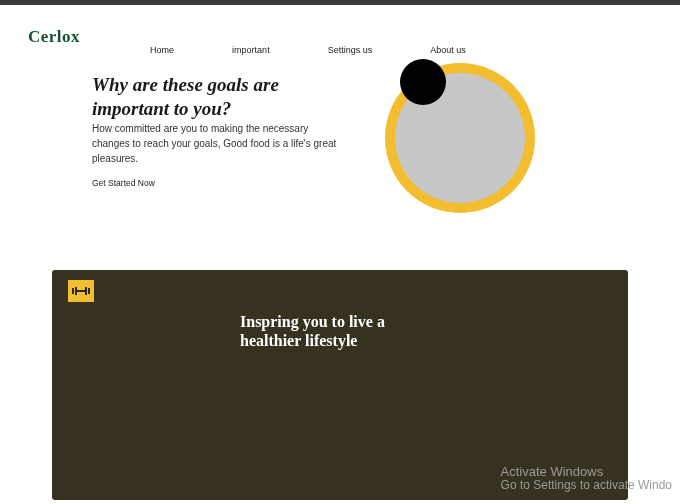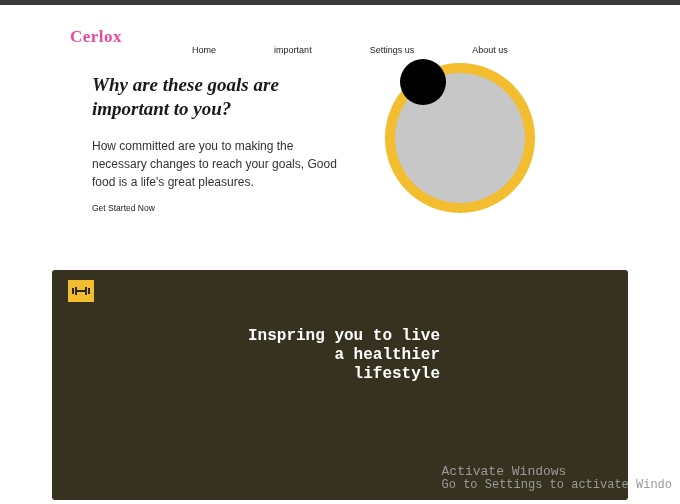--- a/index.html
+++ b/index.html
@@ -5,24 +5,24 @@
   * { box-sizing: border-box; margin: 0; padding: 0; }
   html, body { width: 680px; height: 504px; font-family: Georgia, 'Times New Roman', serif; background: #fff; overflow: hidden; }
   .topbar { width: 100%; height: 5px; background: #3a3a3a; }
   .page { position: relative; width: 100%; }
   .header {
     display: flex;
     align-items: center;
     padding: 14px 0 10px 0;
   }
   .logo {
-    color: #ec4899;
+    color: #14532d;
     font-weight: bold;
     font-size: 17px;
-    margin-left: 70px;
+    margin-left: 28px;
     margin-right: 70px;
     letter-spacing: 0.5px;
   }
   .nav { display: flex; gap: 58px; }
   .nav-item {
     font-family: Arial, sans-serif;
     font-size: 9px;
     color: #222;
     cursor: pointer;
     margin-top: 26px;
@@ -36,24 +36,24 @@
   .hero-title {
     font-size: 19px;
     font-weight: bold;
     color: #1a1a1a;
     line-height: 1.25;
     max-width: 260px;
     font-style: italic;
   }
   .hero-sub {
     font-family: Arial, sans-serif;
-    font-size: 12px;
+    font-size: 10px;
     color: #333;
     line-height: 1.5;
-    margin-top: 16px;
+    margin-top: 0;
     max-width: 250px;
   }
   .cta {
     font-family: Arial, sans-serif;
     font-size: 8.5px;
     color: #222;
     margin-top: 12px;
     cursor: pointer;
     display: inline-block;
   }
@@ -95,32 +95,32 @@
     left: 16px; top: 10px;
     width: 26px; height: 22px;
     background: #f2bd2f;
     display: flex;
     align-items: center;
     justify-content: center;
   }
   .badge svg { display: block; }
   .dark-title {
     color: #fff;
-    text-align: right;
+    text-align: left;
     font-size: 16px;
     line-height: 1.2;
-    font-family: Liberation Mono, monospace;
+    font-family: Liberation Serif, serif;
     max-width: 200px;
-    margin: 15px auto;
+    margin: 0 auto;
   }
   .watermark {
     position: absolute;
     right: 8px;
     bottom: 8px;
-    font-family: Liberation Mono, monospace;
+    font-family: Liberation Sans, sans-serif;
     color: #9a9a9a;
     text-align: left;
     pointer-events: none;
   }
   .wm-title { font-size: 13px; font-weight: 300; line-height: 1; }
   .wm-sub { font-size: 12px; line-height: 1.2; }
 </style>
 </head>
 <body>
 

